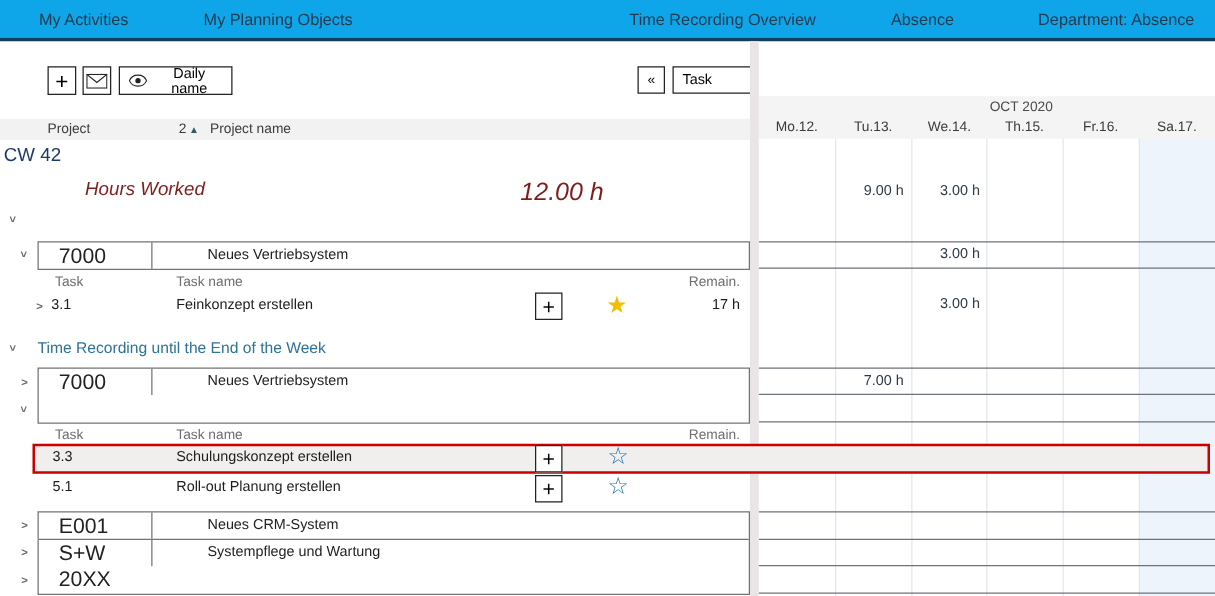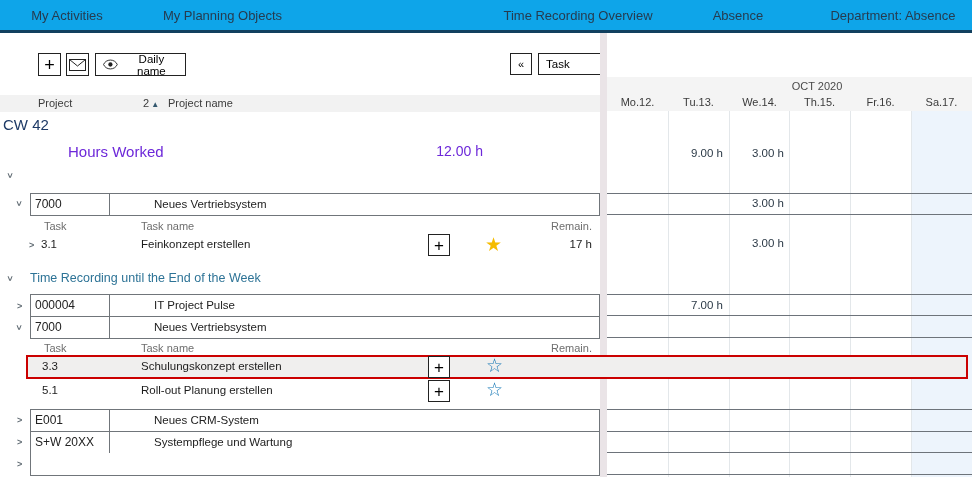--- a/index.html
+++ b/index.html
@@ -26,31 +26,31 @@
            font-size:11px;padding:0;font-family:inherit;}
   .tb-today{position:absolute;left:538px;top:53px;width:68px;height:22px;border:1px solid #222;background:#fff;
             font-size:11.5px;text-align:left;padding:0 7px;font-family:inherit;z-index:1;}
 
   
   .colhdr{position:absolute;left:0;top:95px;width:600px;height:17px;background:#f2f2f2;
           font-size:11px;color:#3b3b3b;}
   .colhdr>span{position:absolute;top:2px;}
   .tri{color:#33576e;font-size:8px;margin-left:2px;}
   .cw{position:absolute;left:3px;top:116px;font-size:15px;color:#1e3a66;}
-  .bigblue{position:absolute;font-size:15px;color:#6d28d9;}
+  .bigblue{position:absolute;font-size:15px;color:#7f1d1d;font-style:italic;}
   .sec-title{position:absolute;font-size:12.5px;color:#2d7396;white-space:nowrap;}
   .chev{position:absolute;font-size:9px;color:#5f6a72;font-weight:bold;line-height:1;}
   .chev.down{transform:rotate(90deg);}
   .subhdr{position:absolute;font-size:11px;color:#6e6e6e;}
   .cellTxt{position:absolute;font-size:11.5px;color:#1c1c1c;white-space:nowrap;}
   .ralign{text-align:right;}
   .pbox{position:absolute;border:1px solid #70757a;background:#fff;}
   .prow{display:flex;height:21px;}
   .prow.bline{border-bottom:1px solid #70757a;}
-  .pcode{width:74px;border-right:1px solid #70757a;padding:0 0 0 4px;font-size:12px;line-height:21px;}
+  .pcode{width:74px;border-right:1px solid #70757a;padding:0 0 0 4px;font-size:17px;line-height:21px;margin-left:12px;}
   .pname{padding:0 0 0 4px;font-size:11.5px;line-height:21px;white-space:nowrap;margin-left:40px;}
   .plus-box{position:absolute;width:22px;height:22px;border:1px solid #222;background:#fff;z-index:6;
             display:flex;align-items:center;justify-content:center;font-size:17px;font-weight:300;line-height:1;}
   .star{position:absolute;font-size:19px;line-height:1;z-index:6;}
 
   
   .sel-row{position:absolute;left:26px;top:355px;width:942px;height:24px;background:#f0efee;
            border:2px solid #cb0000;box-sizing:border-box;z-index:5;}
 
   
@@ -111,21 +111,21 @@
   <div class="colhdr">
     <span style="left:38px">Project</span>
     <span style="left:143px">
       <span>2</span><span class="tri">▲</span>
     </span>
     <span style="left:168px">Project name</span>
   </div>
 
   <div class="cw">CW 42</div>
   <div class="bigblue" style="left:68px;top:143px">Hours Worked</div>
-  <div class="bigblue ralign" style="left:380px;top:143px;width:103px;font-size:14px">12.00 h</div>
+  <div class="bigblue ralign" style="left:380px;top:143px;width:103px;font-size:20px">12.00 h</div>
 
   <span class="chev down" style="left:7px;top:171px">&gt;</span>
 
   <span class="chev down" style="left:16px;top:199px">&gt;</span>
   <div class="pbox" style="left:30px;top:193px;width:568px;height:21px">
     <div class="prow">
       <span class="pcode">7000</span>
       <span class="pname">Neues Vertriebsystem</span>
     </div>
   </div>
@@ -142,24 +142,20 @@
   </button>
   <span class="star" style="left:485px;top:235px;color:#f5bc00">★</span>
   <span class="cellTxt ralign" style="left:520px;top:238px;width:72px">17 h</span>
 
   <span class="chev down" style="left:7px;top:274px">&gt;</span>
   <div class="sec-title" style="left:30px;top:271px">Time Recording until the End of the Week</div>
 
   <span class="chev" style="left:17px;top:302px">&gt;</span>
   <span class="chev down" style="left:16px;top:323px">&gt;</span>
   <div class="pbox" style="left:30px;top:294px;width:568px;height:43px">
-    <div class="prow bline">
-      <span class="pcode">000004</span>
-      <span class="pname">IT Project Pulse</span>
-    </div>
     <div class="prow">
       <span class="pcode">7000</span>
       <span class="pname">Neues Vertriebsystem</span>
     </div>
   </div>
 
   <span class="subhdr" style="left:44px;top:342px">Task</span>
   <span class="subhdr" style="left:141px;top:342px">Task name</span>
   <span class="subhdr ralign" style="left:500px;top:342px;width:92px">Remain.</span>
 

